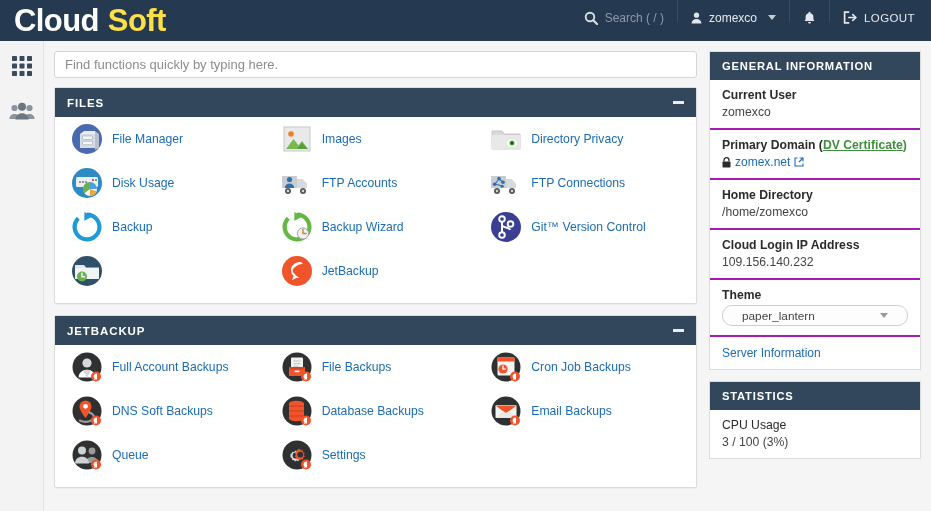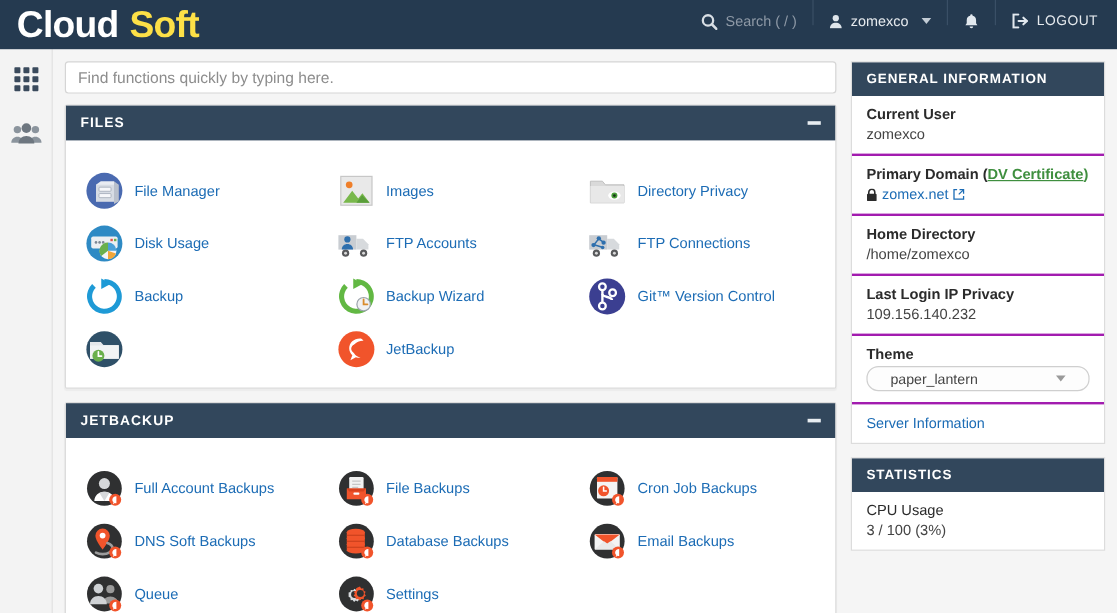--- a/index.html
+++ b/index.html
@@ -48,21 +48,21 @@
   }
 
   
   .panel{ background:#fff; border:1px solid #dcdcdc; border-radius:2px; margin-bottom:11px;
           box-shadow:0 1px 1px rgba(0,0,0,.04); }
   .panel-head{
     background:#32475c; color:#fff; height:29px; display:flex; align-items:center;
     padding:0 12px; font-size:11.5px; font-weight:bold; letter-spacing:.9px;
   }
   .panel-head .minus{ margin-left:auto; width:11px; height:3px; background:#e8edf1; cursor:pointer; }
-  .panel-body{ padding:20px 6px 10px 6px; }
+  .panel-body{ padding:0 6px 10px 6px; }
 
   .grid{ display:flex; flex-wrap:wrap; }
   .item{ width:33.33%; display:flex; align-items:center; gap:9px; padding:6px 4px 6px 10px; cursor:pointer; }
   .item .ic{ width:32px; height:32px; flex:0 0 32px; position:relative; }
   .item .lbl{ color:#1c6cb5; font-size:12.2px; line-height:1.15; }
 
   
   .rpanel{ background:#fff; border:1px solid #dcdcdc; margin-bottom:11px; }
   .rhead{ background:#32475c; color:#fff; height:28px; display:flex; align-items:center;
           padding:0 12px; font-size:11.2px; font-weight:bold; letter-spacing:.8px; }
@@ -540,21 +540,21 @@
         </div>
       </div>
 
 
       <div class="rrow">
         <div class="rlab">Home Directory</div>
         <div class="rval">/home/zomexco</div>
       </div>
 
       <div class="rrow">
-        <div class="rlab">Last Login IP Privacy</div>
+        <div class="rlab">Cloud Login IP Address</div>
         <div class="rval">109.156.140.232</div>
       </div>
 
       <div class="rrow">
         <div class="rlab">Theme</div>
         <div class="select">
           <span>paper_lantern</span>
           <span class="dcaret"></span>
         </div>
       </div>

